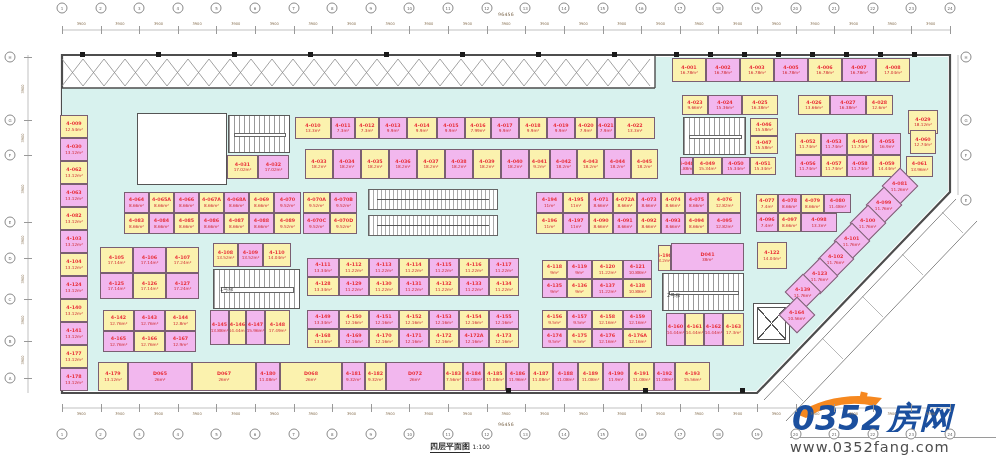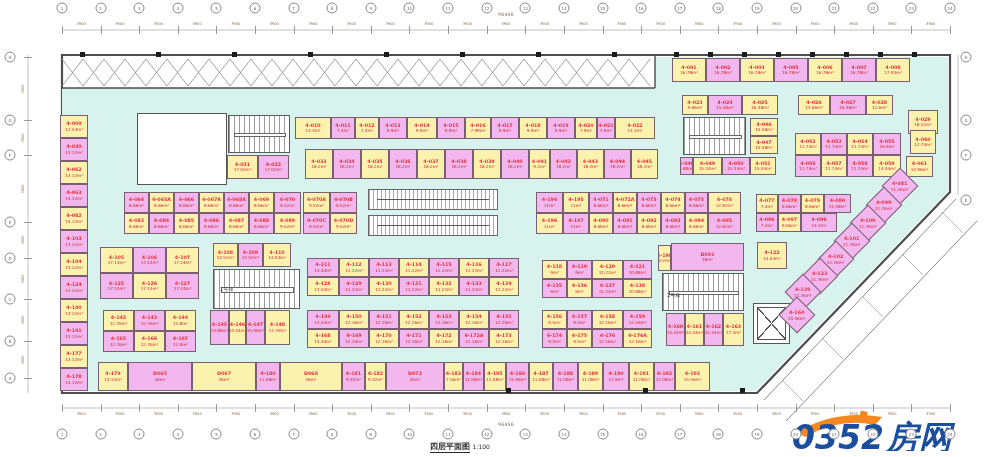--- a/index.html
+++ b/index.html
@@ -99,20 +99,21 @@
     <span class="t">四层平面图</span>
     <span class="s">1:100</span>
   </div>
 
   <div class="logo">
     <svg width="206" height="44">
       <path d="M6,26 Q44,2 92,10 L85,18 Q48,10 16,30 Z" fill="#f6881f"></path>
       <rect x="70" y="4" width="7" height="9" fill="#f6881f" transform="rotate(12 73 8)"></rect>
       <text x="2" y="42" font-size="33" font-weight="bold" font-style="italic" fill="#1b4f9e" font-family="DejaVu Sans, sans-serif"><tspan>0352</tspan><tspan dx="2">房网</tspan></text>
     </svg>
+    <div class="url">www.0352fang.com</div>
   </div>
 <div class="unit" style="left: 672px; top: 58px; width: 34px; height: 24px; background: rgb(251, 242, 174);">
       <span class="uid">4-001</span>
       <span class="uarea">16.78m²</span>
     </div>
     <div class="unit" style="left: 706px; top: 58px; width: 34px; height: 24px; background: rgb(242, 183, 238);">
       <span class="uid">4-002</span>
       <span class="uarea">16.78m²</span>
     </div>
     <div class="unit" style="left: 740px; top: 58px; width: 34px; height: 24px; background: rgb(251, 242, 174);">

